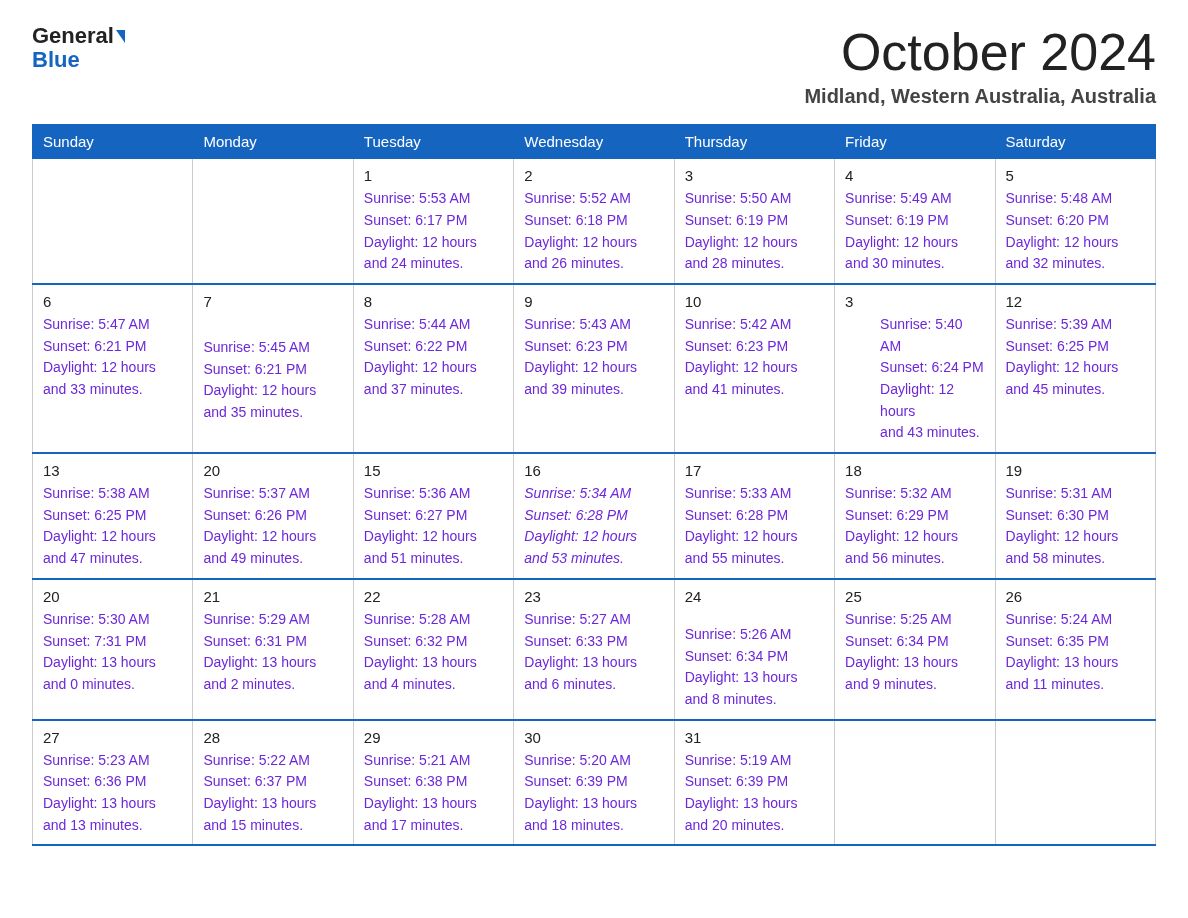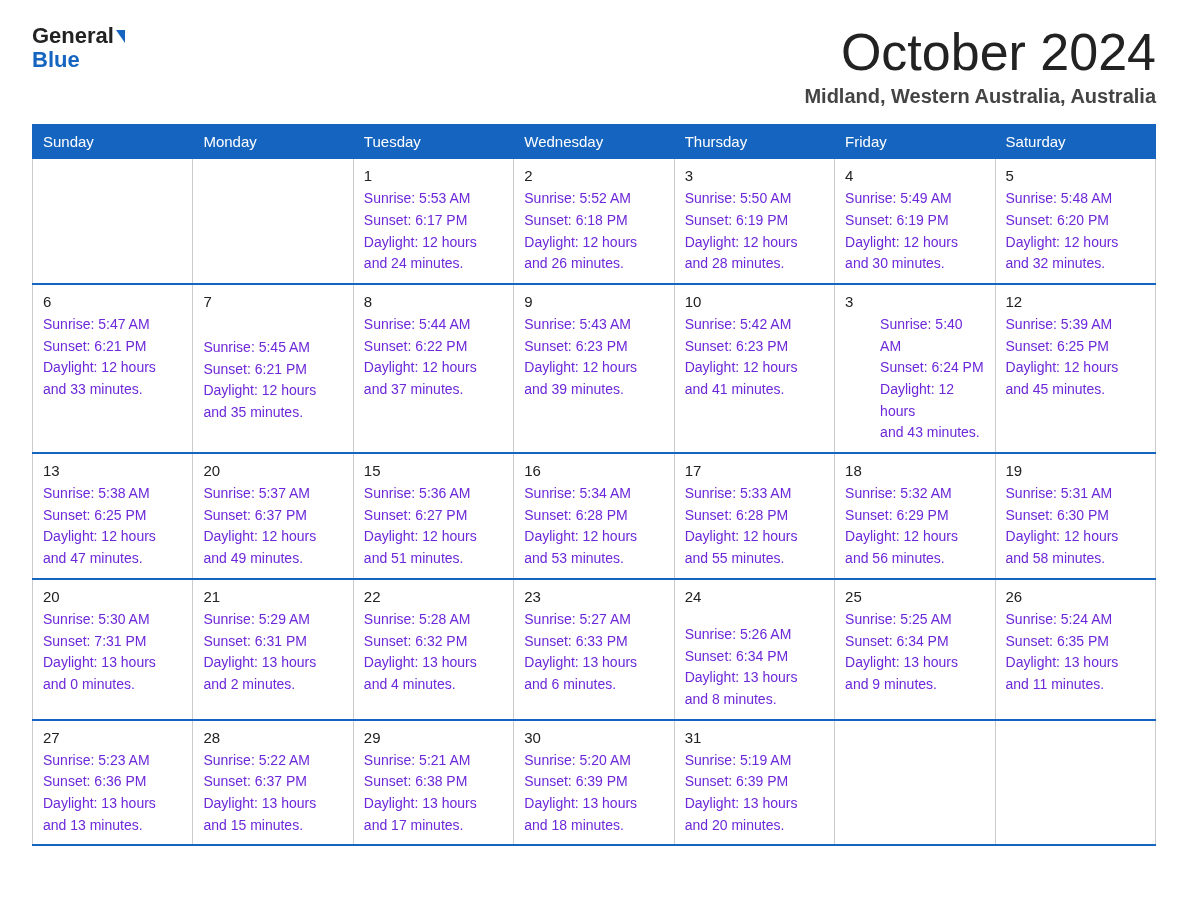--- a/index.html
+++ b/index.html
@@ -227,34 +227,34 @@
         <td>
           <span class="day-number">13</span>
           <div class="day-info" style="white-space: pre-line;">Sunrise: 5:38 AM
 Sunset: 6:25 PM
 Daylight: 12 hours
 and 47 minutes.</div>
         </td>
         <td>
           <span class="day-number">20</span>
           <div class="day-info" style="white-space: pre-line;">Sunrise: 5:37 AM
-Sunset: 6:37 PM
+Sunset: 6:26 PM
 Daylight: 12 hours
 and 49 minutes.</div>
         </td>
         <td>
           <span class="day-number">15</span>
           <div class="day-info" style="white-space: pre-line;">Sunrise: 5:36 AM
 Sunset: 6:27 PM
 Daylight: 12 hours
 and 51 minutes.</div>
         </td>
         <td>
           <span class="day-number">16</span>
-          <div class="day-info" style="white-space: pre-line;">Sunrise: 5:34 AM
+          <div class="day-info" style="white-space: pre-line; font-style: italic;">Sunrise: 5:34 AM
 Sunset: 6:28 PM
 Daylight: 12 hours
 and 53 minutes.</div>
         </td>
         <td>
           <span class="day-number">17</span>
           <div class="day-info" style="white-space: pre-line;">Sunrise: 5:33 AM
 Sunset: 6:28 PM
 Daylight: 12 hours
 and 55 minutes.</div>

